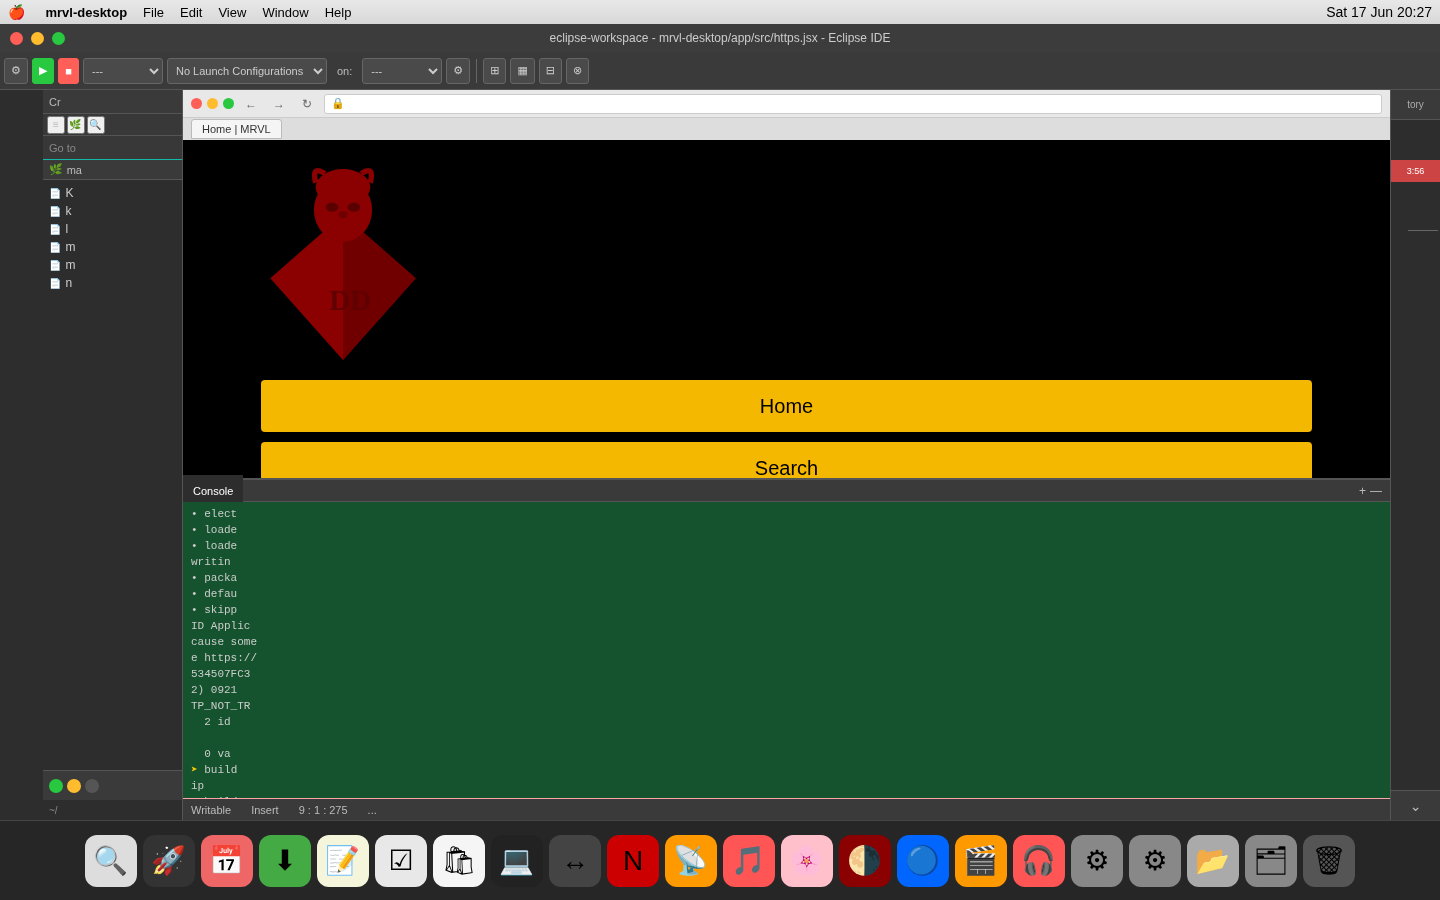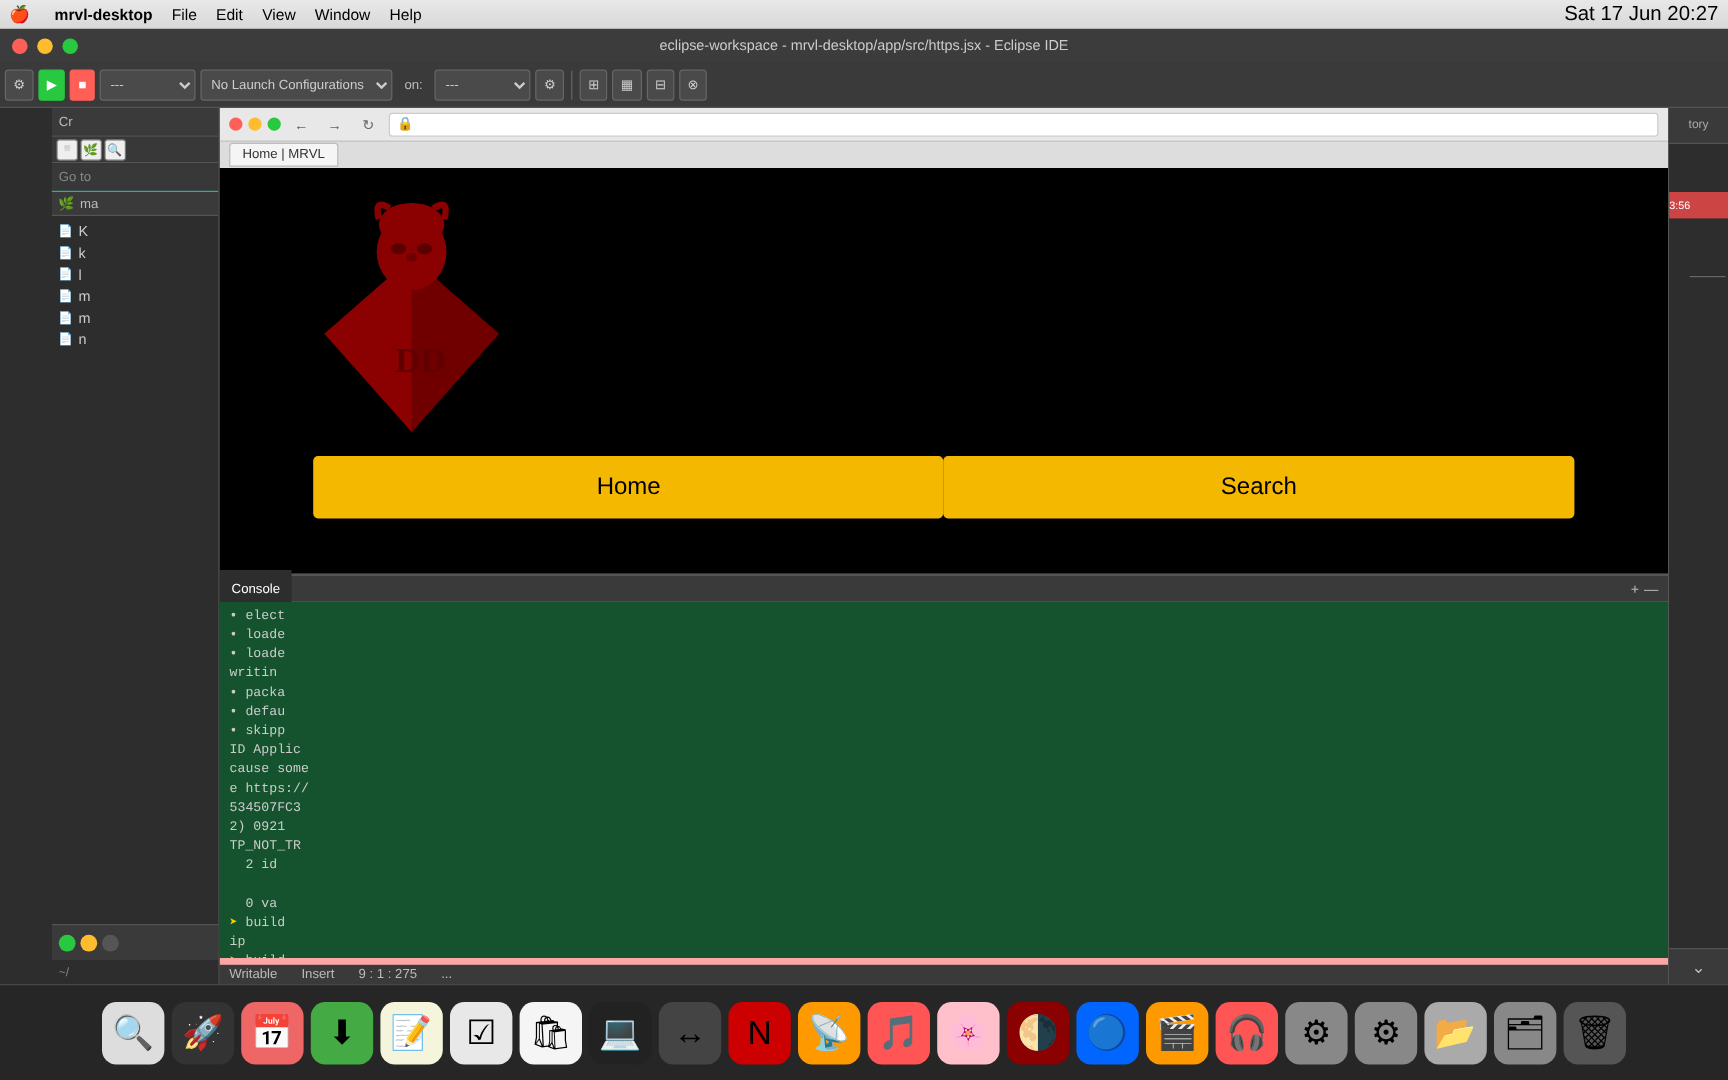--- a/index.html
+++ b/index.html
@@ -36,21 +36,21 @@
       font-weight: 500;
     }
 
     .macos-menu-item.app-name {
       font-weight: 700;
     }
 
     .macos-clock {
       position: absolute;
       right: 8px;
-      font-size: 17px;
+      font-size: 14px;
       color: #000;
     }
 
     
     .eclipse-titlebar {
       height: 28px;
       background: #3c3c3c;
       display: flex;
       align-items: center;
       justify-content: center;
@@ -297,21 +297,22 @@
       display: flex;
       align-items: center;
       justify-content: center;
       margin-bottom: 20px;
       align-self: flex-start;
       margin-left: 40px;
     }
 
     .mrvl-nav-buttons {
       display: flex;
-      flex-direction: row;
+      flex-direction: column;
+      gap: 10px;
       width: 1060px;
       max-width: 90%;
     }
 
     .mrvl-nav-btn {
       width: 100%;
       height: 52px;
       background: #f5b800;
       border: none;
       border-radius: 4px;
@@ -376,21 +377,21 @@
 
     .console-line.arrow::before {
       content: '➤ ';
       color: #ffcc00;
     }
 
     
     .eclipse-statusbar {
       height: 22px;
       background: #3a3a3a;
-      border-top: 6px solid #fca5a5;
+      border-top: 1px solid #fca5a5;
       display: flex;
       align-items: center;
       padding: 0 8px;
       gap: 20px;
       font-size: 11px;
       color: #bbb;
     }
 
     .status-item {
       color: #bbb;
@@ -656,21 +657,21 @@
         <span class="status-item">...</span>
       </div>
     </div>
 
     <div class="sidebar-history">
       <div style="width:100%; height:30px; background:#3a3a3a; border-bottom:1px solid #555; display:flex; align-items:center; justify-content:center;">
         <span style="font-size:10px; color:#aaa;">tory</span>
       </div>
       <div style="flex:1; background:#2d2d2d; position:relative;">
 
-        <div style="position:absolute; top:40px; right:0; left:0; background:#c44; height:22px; display:flex; align-items:center; justify-content:flex-start;">
+        <div style="position:absolute; top:40px; right:0; left:0; background:#c44; height:22px; display:flex; align-items:center; justify-content:center;">
           <span style="font-size:9px; color:#fff; transform:rotate(0deg); white-space:nowrap;">3:56</span>
         </div>
         <div style="position:absolute; top:110px; right:2px; width:30px; height:1px; background:#666;"></div>
       </div>
       <div style="height:30px; background:#3a3a3a; border-top:1px solid #555; display:flex; align-items:center; justify-content:center; gap:4px;">
         <button style="background:none;border:none;color:#bbb;font-size:14px;cursor:pointer;">⌄</button>
       </div>
     </div>
 
   </div>

